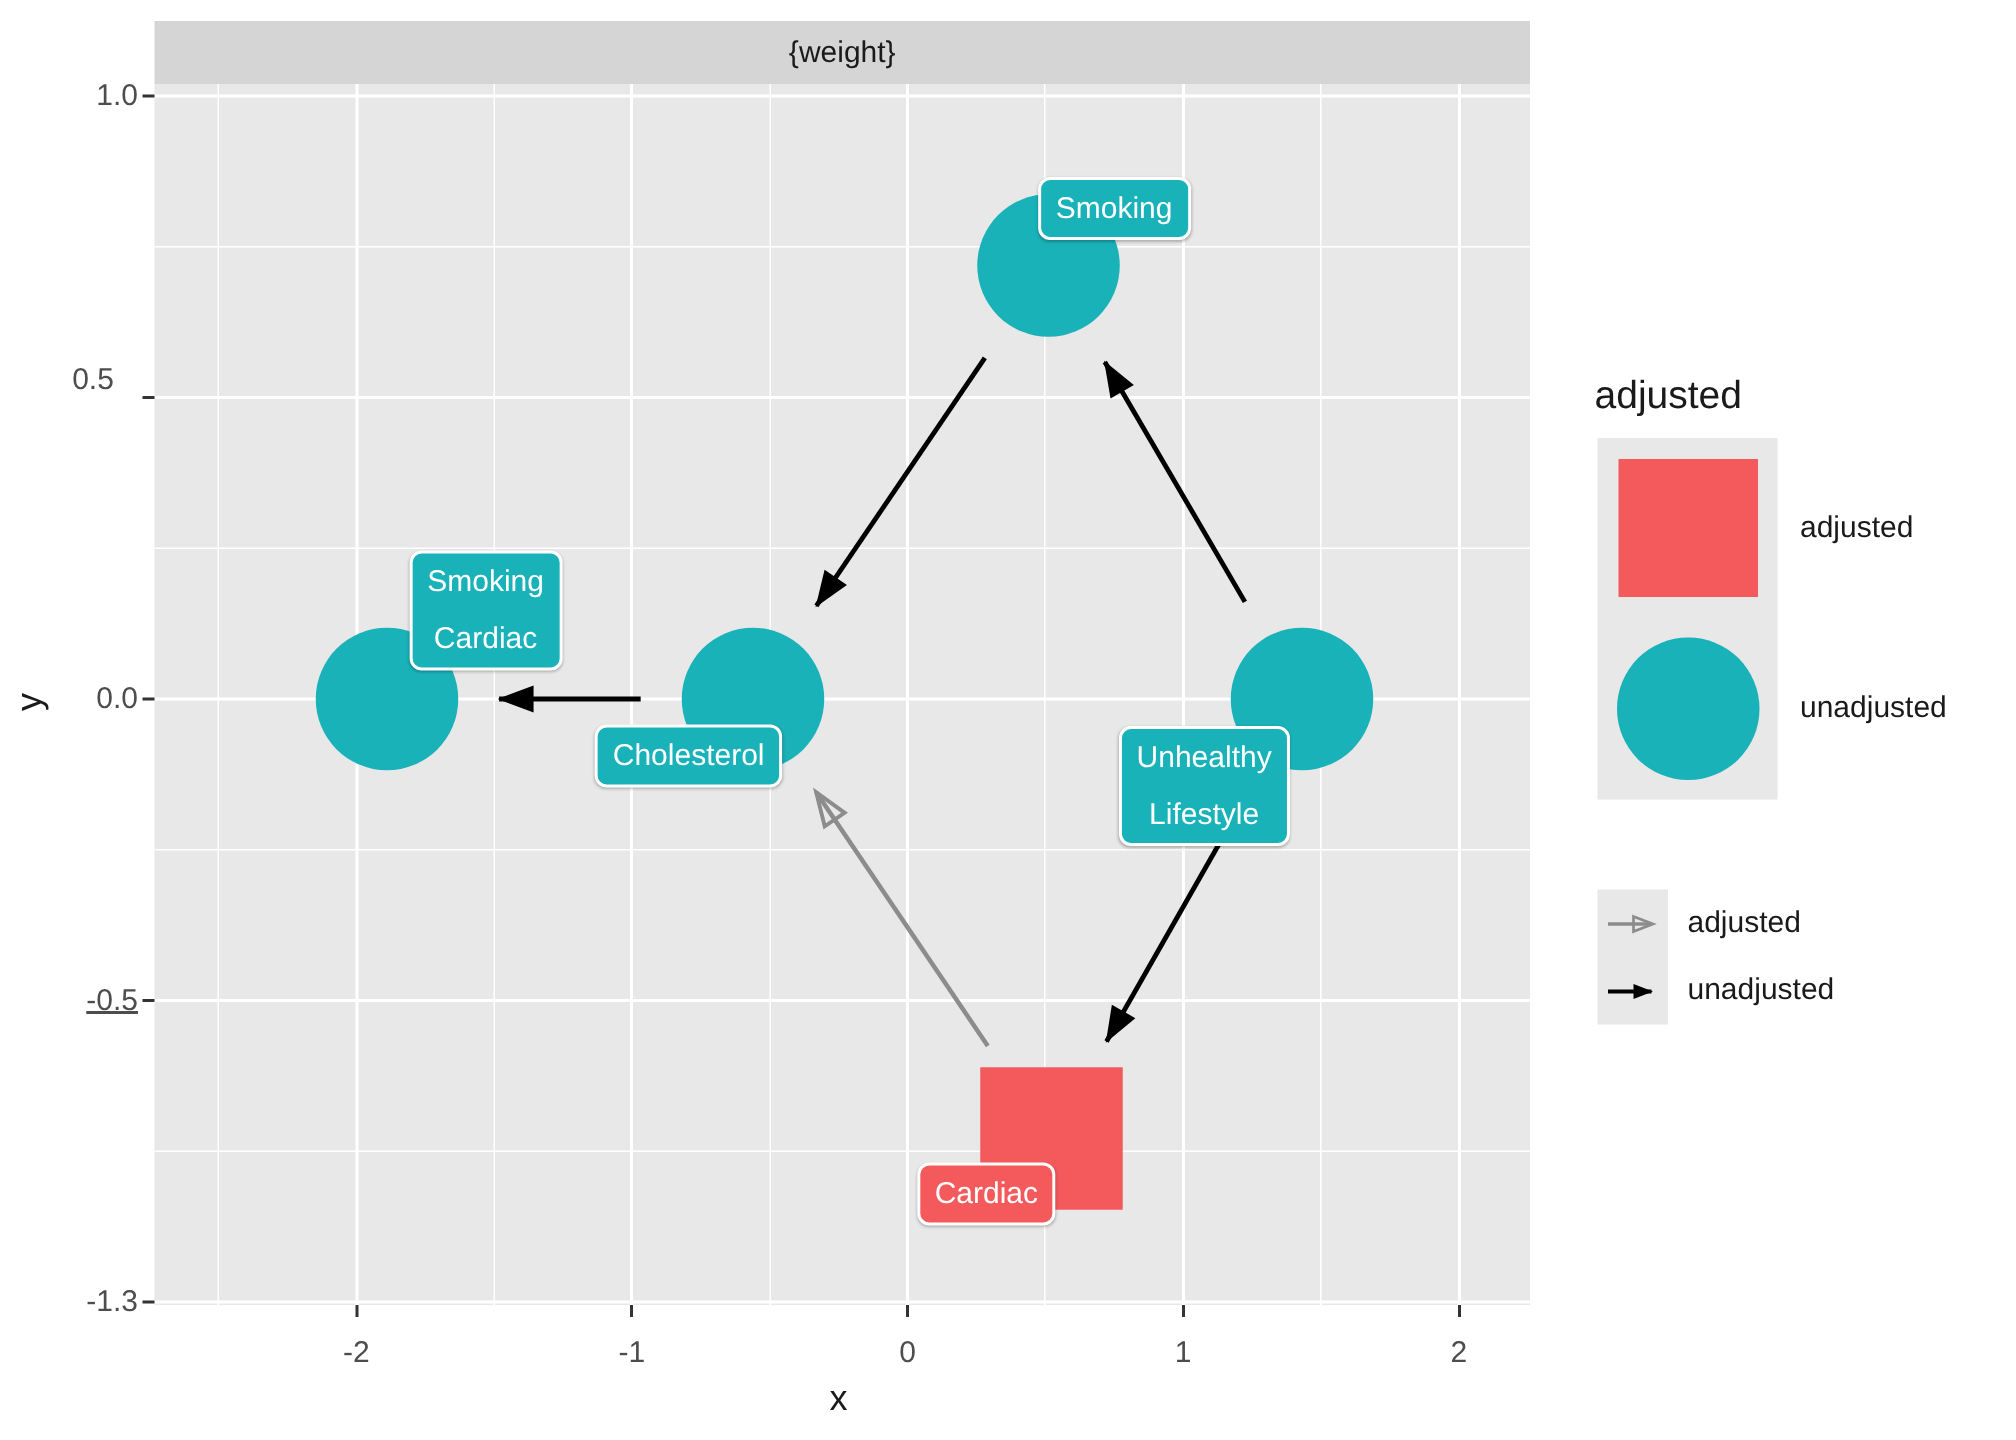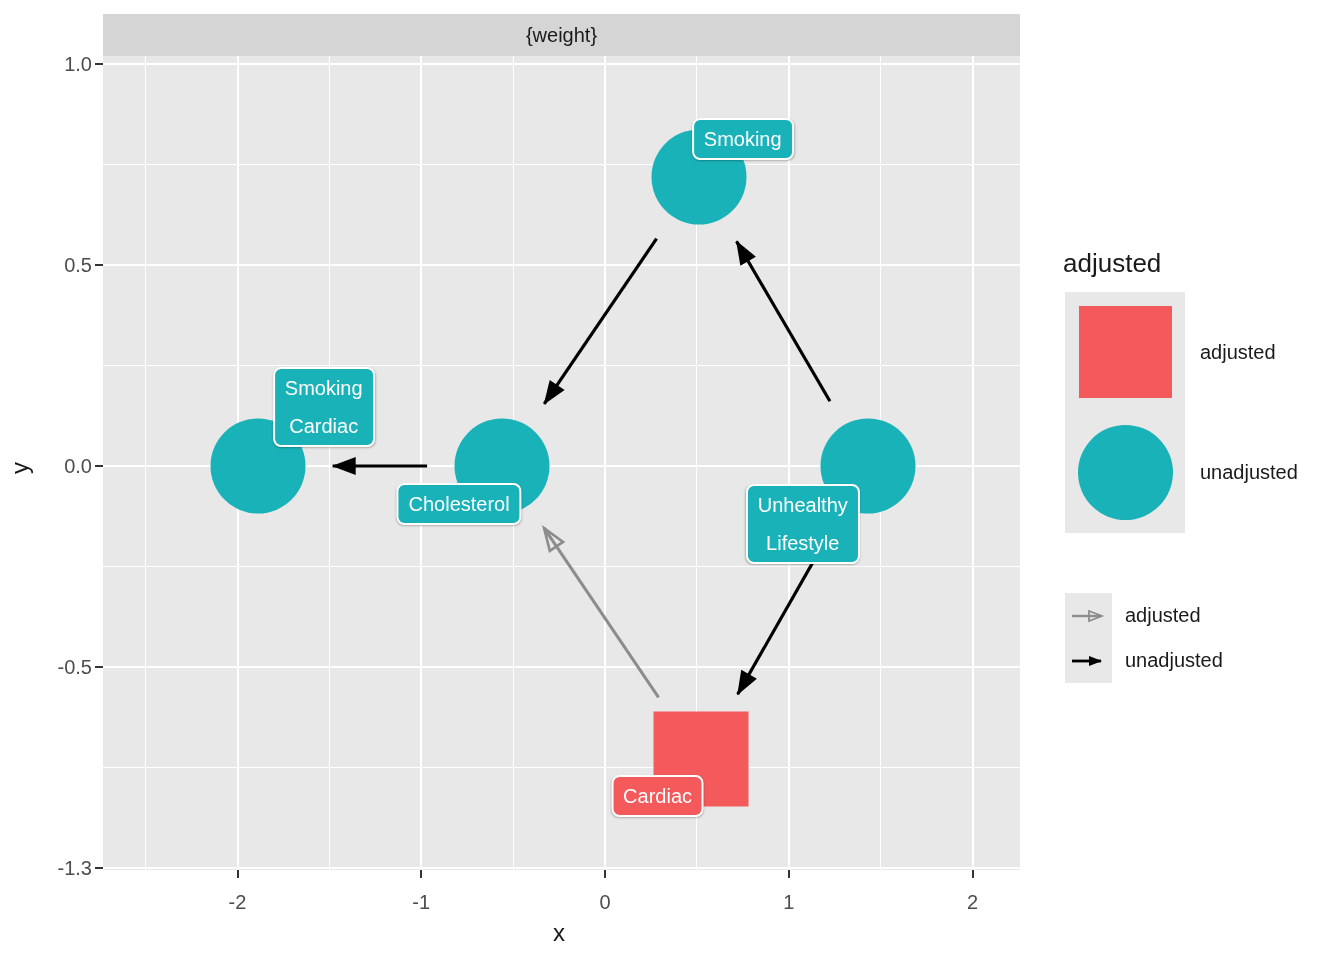--- a/index.html
+++ b/index.html
@@ -92,25 +92,25 @@
       <div class="tick-label x" style="left: 575px; top: 890px;">0</div>
       <div class="tick-mark" style="left: 787.75px; top: 870px; width: 2px; height: 8px;"></div>
       <div class="tick-label x" style="left: 758.75px; top: 890px;">1</div>
       <div class="tick-mark" style="left: 971.5px; top: 870px; width: 2px; height: 8px;"></div>
       <div class="tick-label x" style="left: 942.5px; top: 890px;">2</div>
     </div>
   <div id="y-axis">
       <div class="tick-mark" style="left: 95px; top: 63px; width: 8px; height: 2px;"></div>
       <div class="tick-label y" style="left: 32px; top: 52px;">1.0</div>
       <div class="tick-mark" style="left: 95px; top: 264px; width: 8px; height: 2px;"></div>
-      <div class="tick-label y" style="left: 32px; top: 253px;">0.5</div>
+      <div class="tick-label y" style="left: 32px; top: 241px; text-align: center;">0.5</div>
       <div class="tick-mark" style="left: 95px; top: 465px; width: 8px; height: 2px;"></div>
       <div class="tick-label y" style="left: 32px; top: 454px;">0.0</div>
       <div class="tick-mark" style="left: 95px; top: 666px; width: 8px; height: 2px;"></div>
-      <div class="tick-label y" style="left: 32px; top: 655px;">-0.5</div>
+      <div class="tick-label y" style="left: 32px; top: 655px; text-decoration: underline;">-0.5</div>
       <div class="tick-mark" style="left: 95px; top: 867px; width: 8px; height: 2px;"></div>
       <div class="tick-label y" style="left: 32px; top: 856px;">-1.3</div>
     </div>
 
   <div class="axis-title" style="left:553px; top:919px;">x</div>
   <div class="axis-title y" style="left:14px; top:454px;">y</div>
 
   <svg class="edges-svg" width="1344" height="960">
     <defs>
       <marker id="head-filled" markerUnits="userSpaceOnUse" markerWidth="30" markerHeight="26" refX="24" refY="12" orient="auto">

